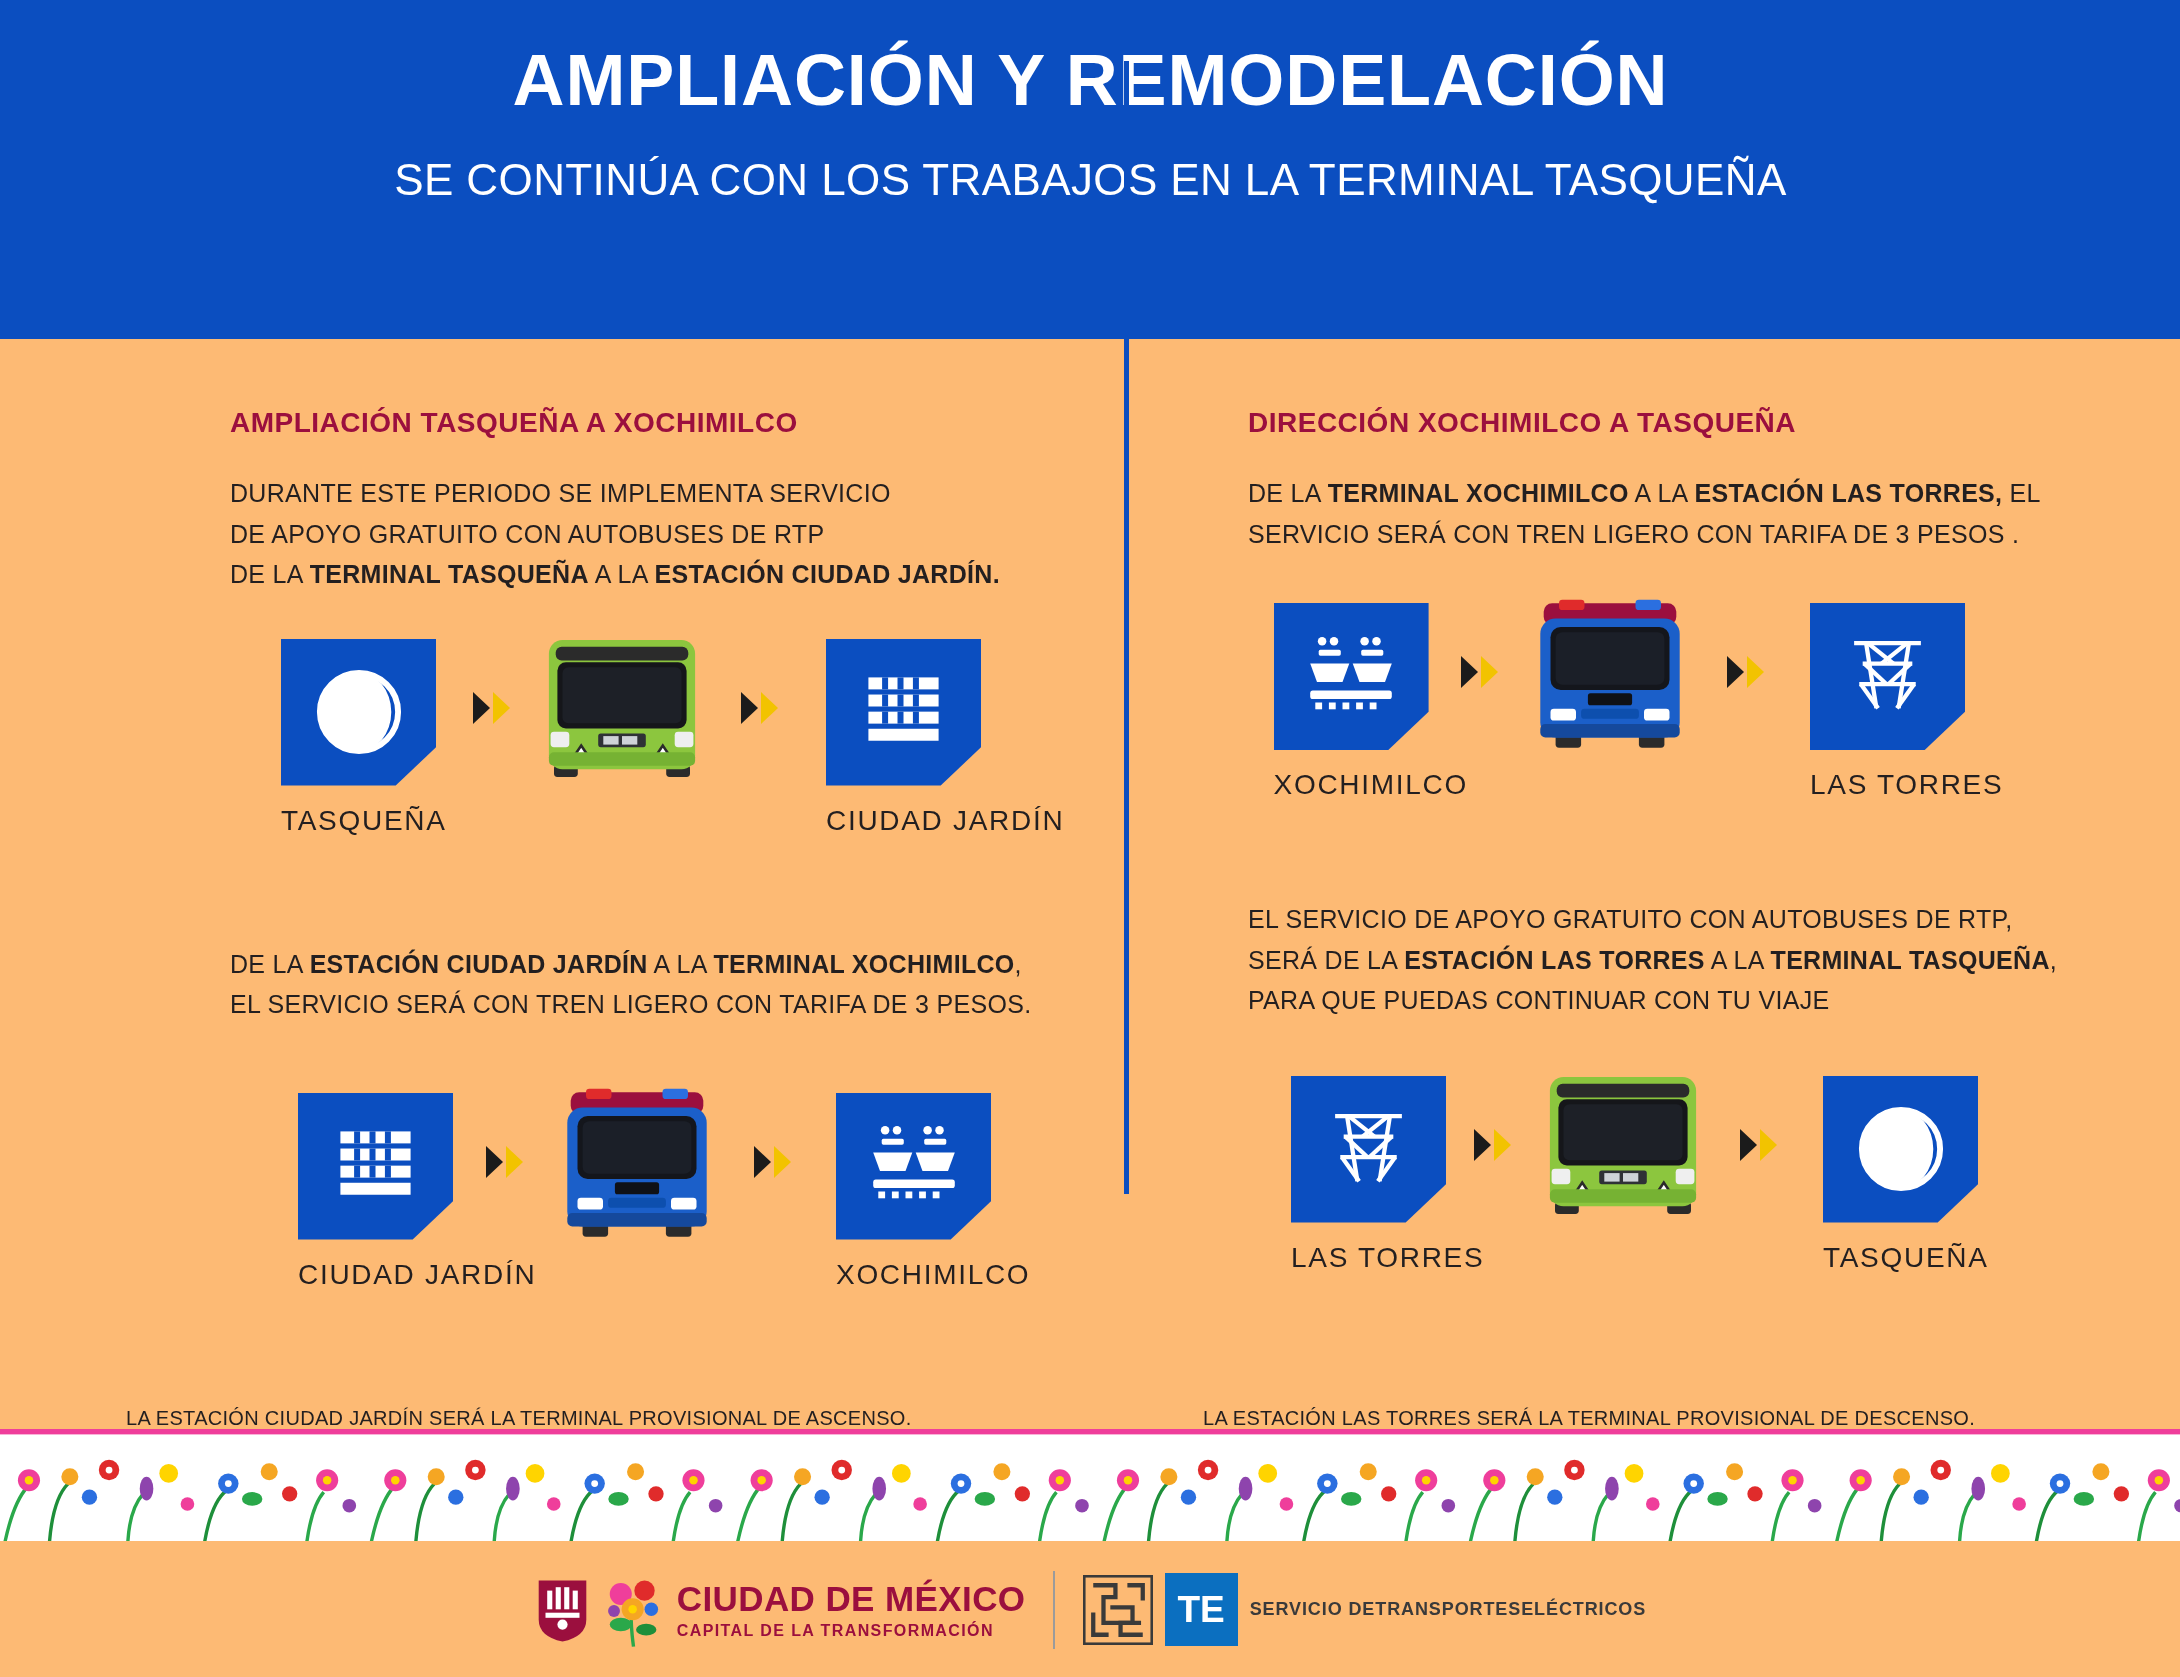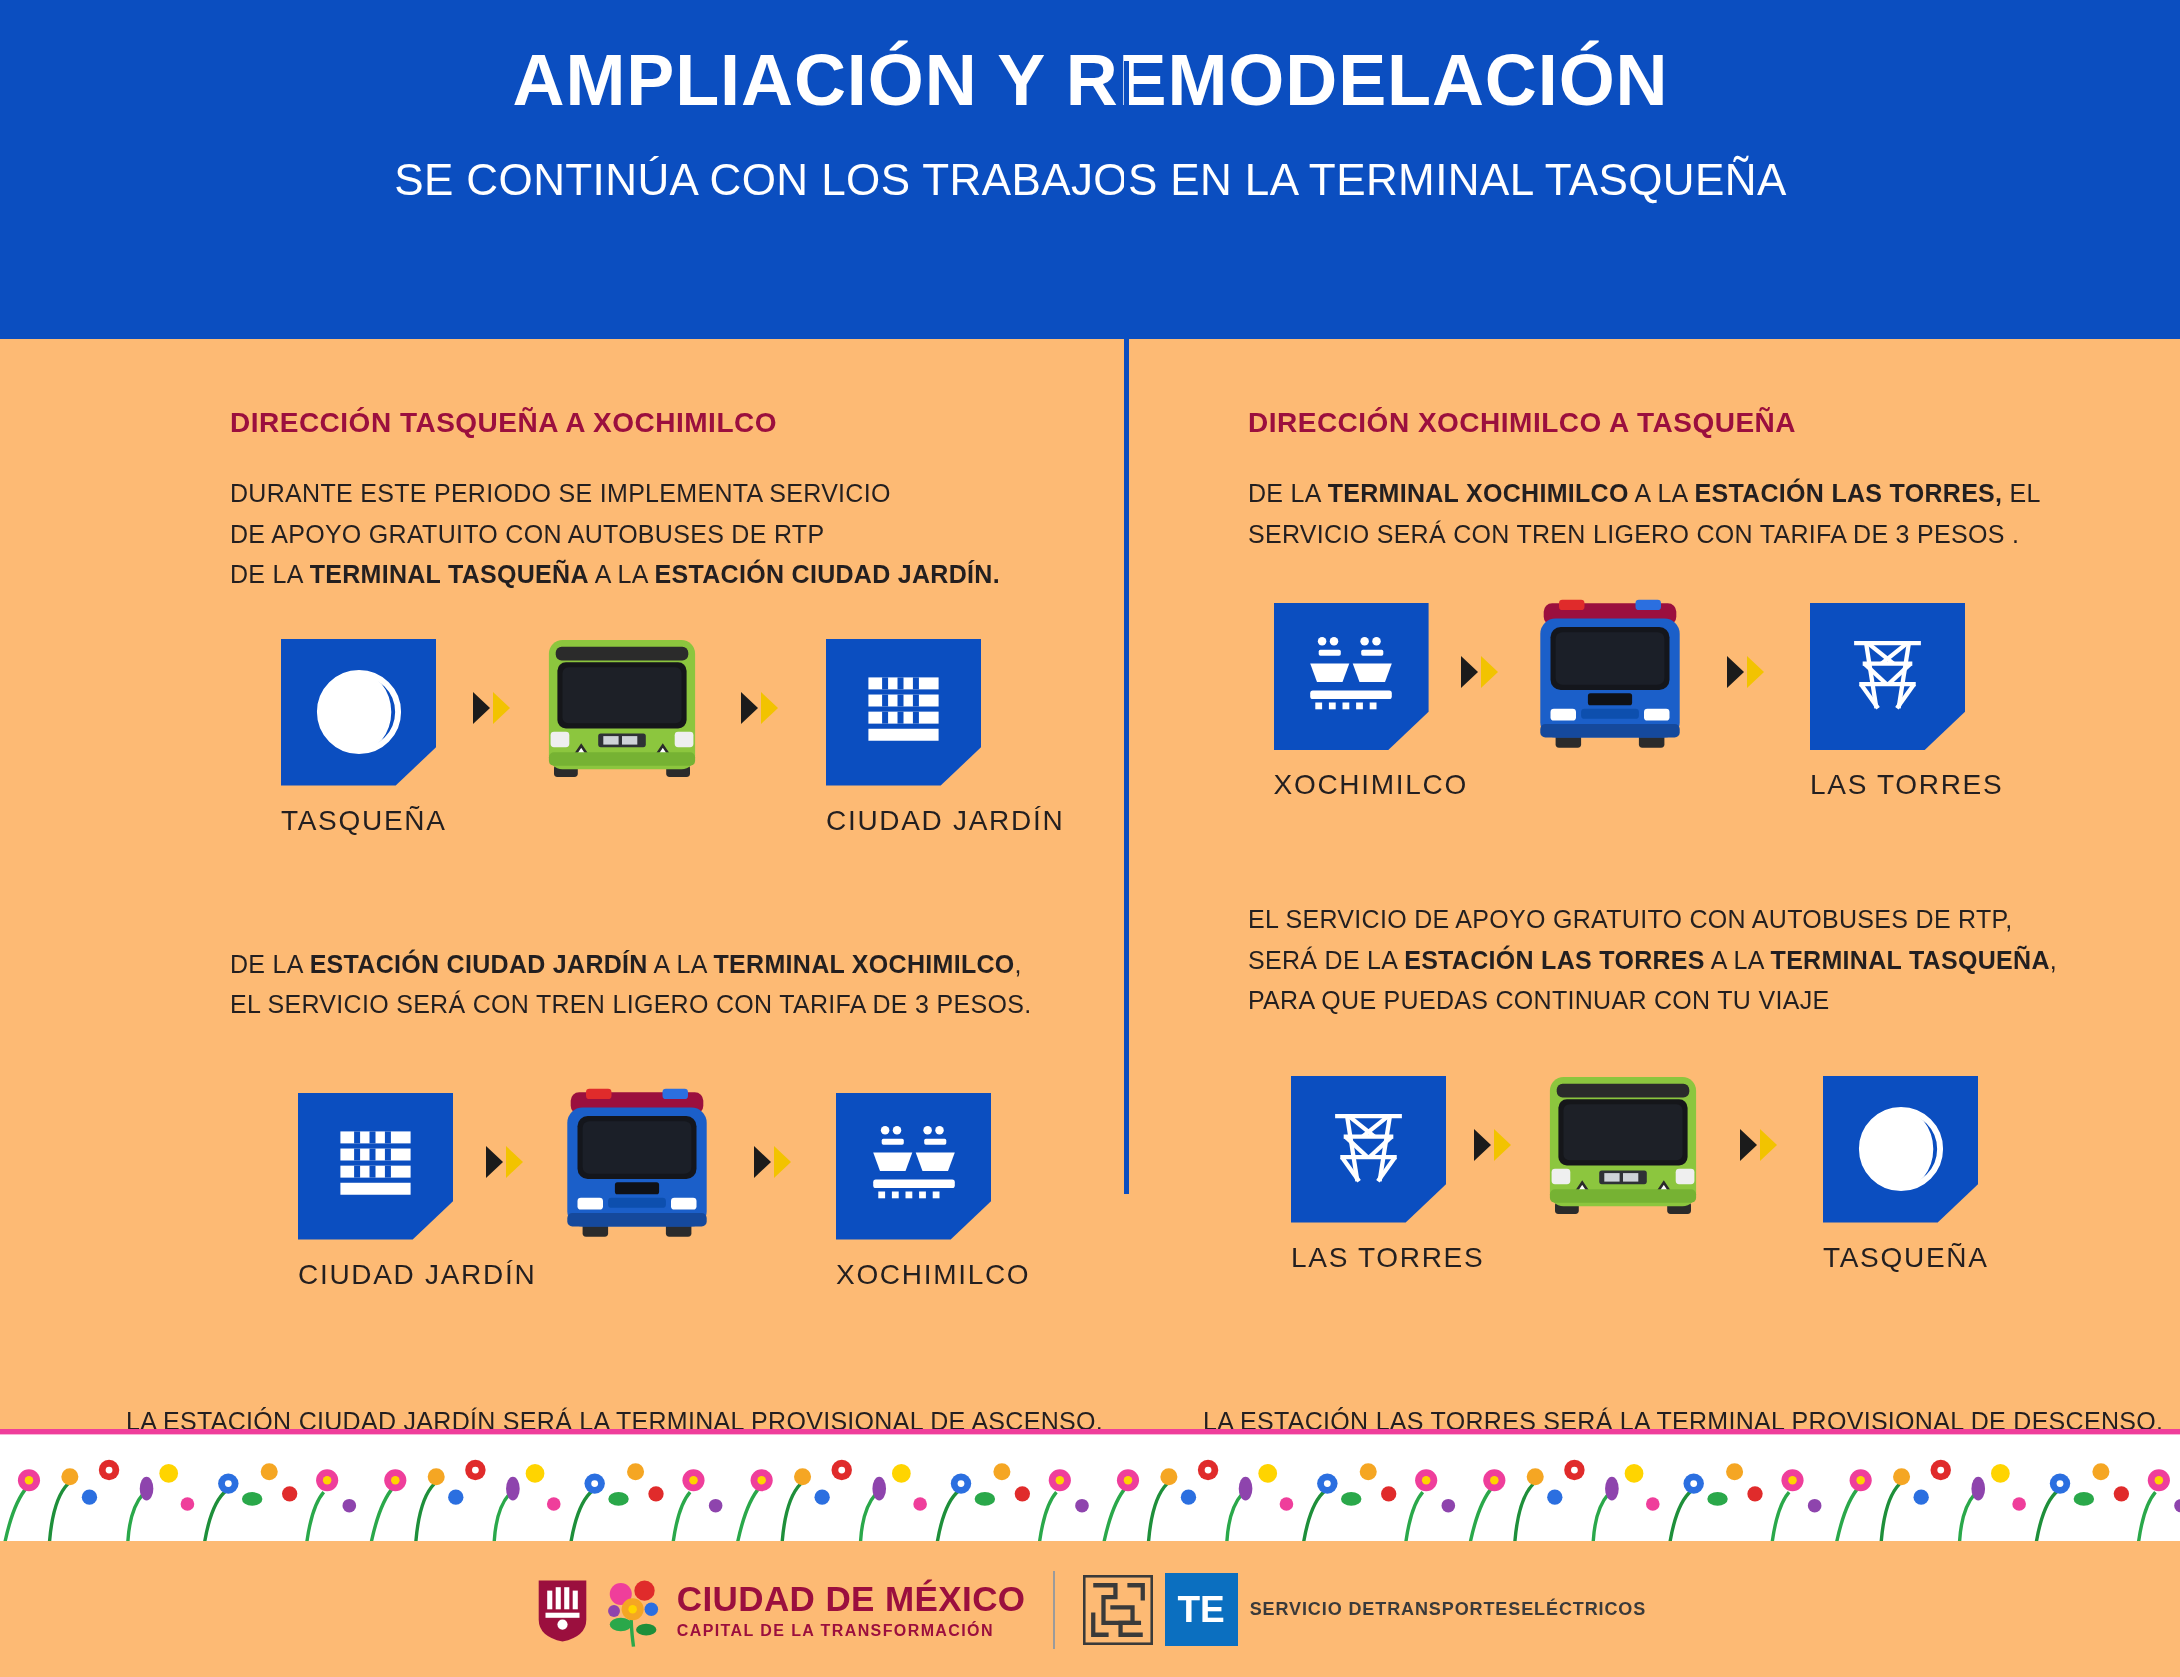--- a/index.html
+++ b/index.html
@@ -72,21 +72,21 @@
     border-bottom: 16px solid transparent;
     border-left: 17px solid #f2c300;
   }
   .chev.dark { border-left-color: #1b1b1b; }
 
   
   .vehicle { position: absolute; top: -5.1px; }
 
   
   .foot-caption {
-    position: absolute; font-size: 25px; color: #231f20; letter-spacing: 0.3px;
+    position: absolute; font-size: 20px; color: #231f20; letter-spacing: 0.3px;
     white-space: nowrap;
   }
 
   
   .strip {
     position: absolute; left: 0; top: 1429px; width: 2181px; height: 112px;
     overflow: hidden; background: #ffffff;
     border-top: 2.6px solid #ef3e9b;
   }
 
@@ -117,21 +117,21 @@
   <div class="header">
     <div class="header-title">AMPLIACIÓN Y REMODELACIÓN</div>
     <div class="header-sub">SE CONTINÚA CON LOS TRABAJOS EN LA TERMINAL TASQUEÑA</div>
   </div>
 
   <div class="divider"></div>
 
   <div class="content">
 
     <div class="col col-left">
-      <div class="col-head">DIRECCIÓN  TASQUEÑA A XOCHIMILCO</div>
+      <div class="col-head">AMPLIACIÓN  TASQUEÑA A XOCHIMILCO</div>
 
       <div class="para">
         <span>DURANTE ESTE PERIODO SE IMPLEMENTA SERVICIO</span><br>
         <span>DE APOYO GRATUITO CON AUTOBUSES DE RTP</span><br>
         <span>DE LA </span><b>TERMINAL TASQUEÑA</b><span> A LA </span><b>ESTACIÓN CIUDAD JARDÍN.</b>
       </div>
 
       <div class="iconrow" style="margin-left:196px; margin-top:44px;">
 
         <div class="node" style="left:51px;">

